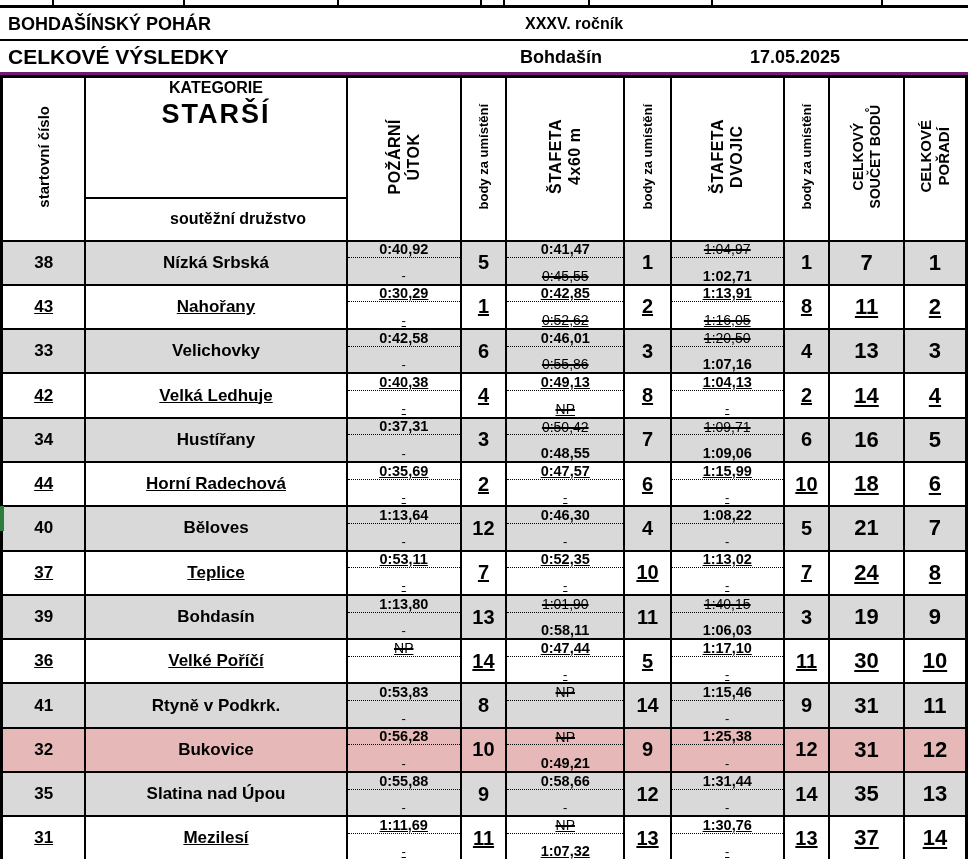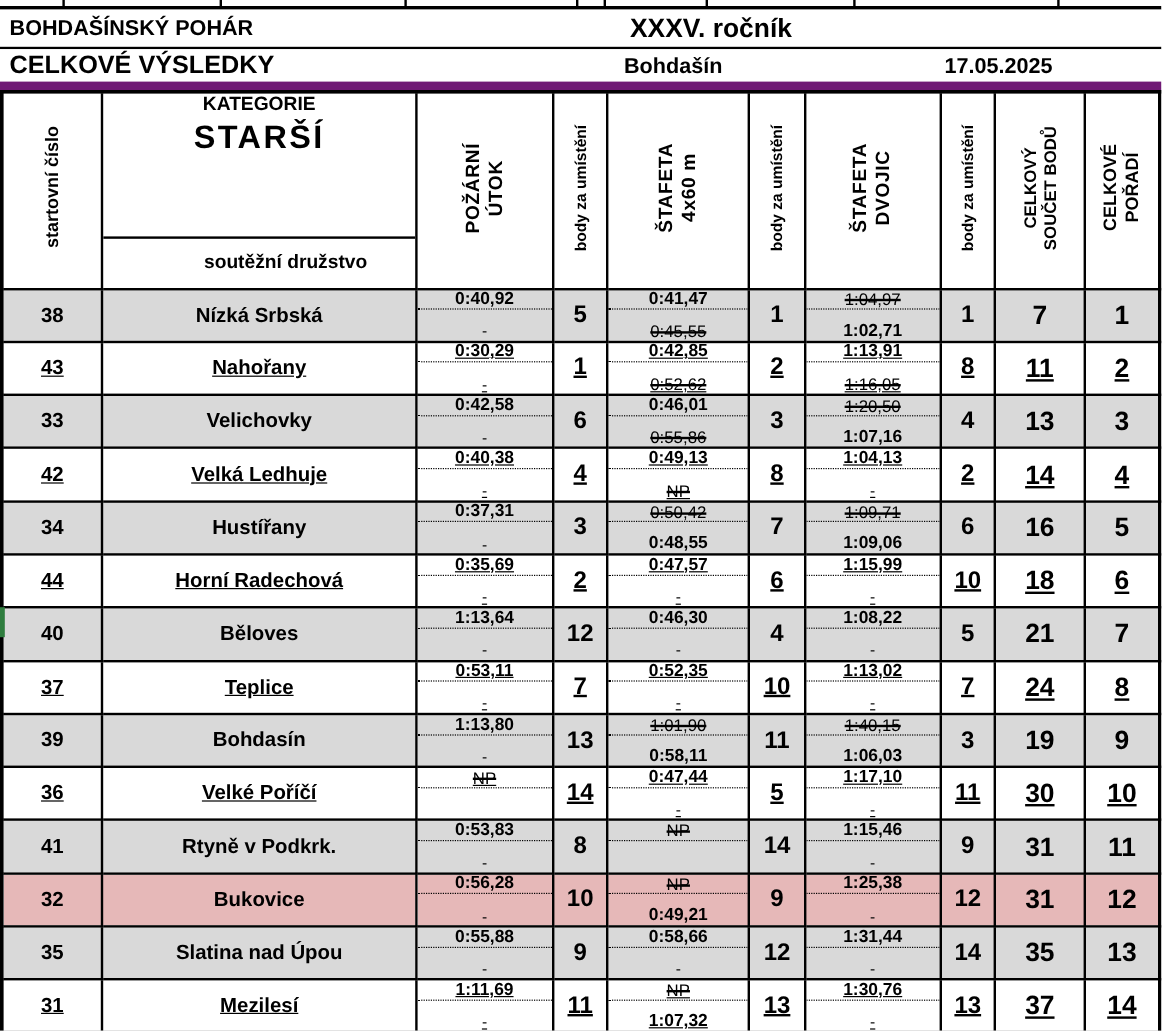--- a/index.html
+++ b/index.html
@@ -10,27 +10,27 @@
     color:#000;background:#fff;
     overflow:hidden;
     box-sizing:border-box;
   }
   
   .top-strip{position:relative;height:5px;background:#fff;border-bottom:3px solid #000;}
   .top-strip .tick{position:absolute;top:0;width:2px;height:5px;background:#000;}
   
   .title-row{position:relative;box-sizing:border-box;background:#fff;}
   .title-row.r1{height:33px;border-bottom:2px solid #000;}
-  .title-row.r2{height:34px;border-bottom:7px solid #701a75;padding-left:38px;}
+  .title-row.r2{height:34px;border-bottom:3px solid #701a75;padding-left:38px;}
   .title-row span{position:absolute;top:50%;transform:translateY(-50%);white-space:nowrap;font-weight:bold;}
   .t-comp{left:8px;font-size:18px;}
-  .t-ed{left:525px;font-size:22px;}
+  .t-ed{left:525px;font-size:16px;}
   .t-res{left:8px;font-size:21px;}
   .t-loc{left:520px;font-size:18px;}
-  .t-date{left:787px;font-size:18px;}
+  .t-date{left:750px;font-size:18px;}
   
   table.grid{
     border-collapse:collapse;table-layout:fixed;
     width:968px;
     border:3px solid #000;
   }
   table.grid th,table.grid td{
     border:2px solid #000;padding:0;margin:0;
     text-align:center;vertical-align:middle;
     overflow:hidden;box-sizing:border-box;

